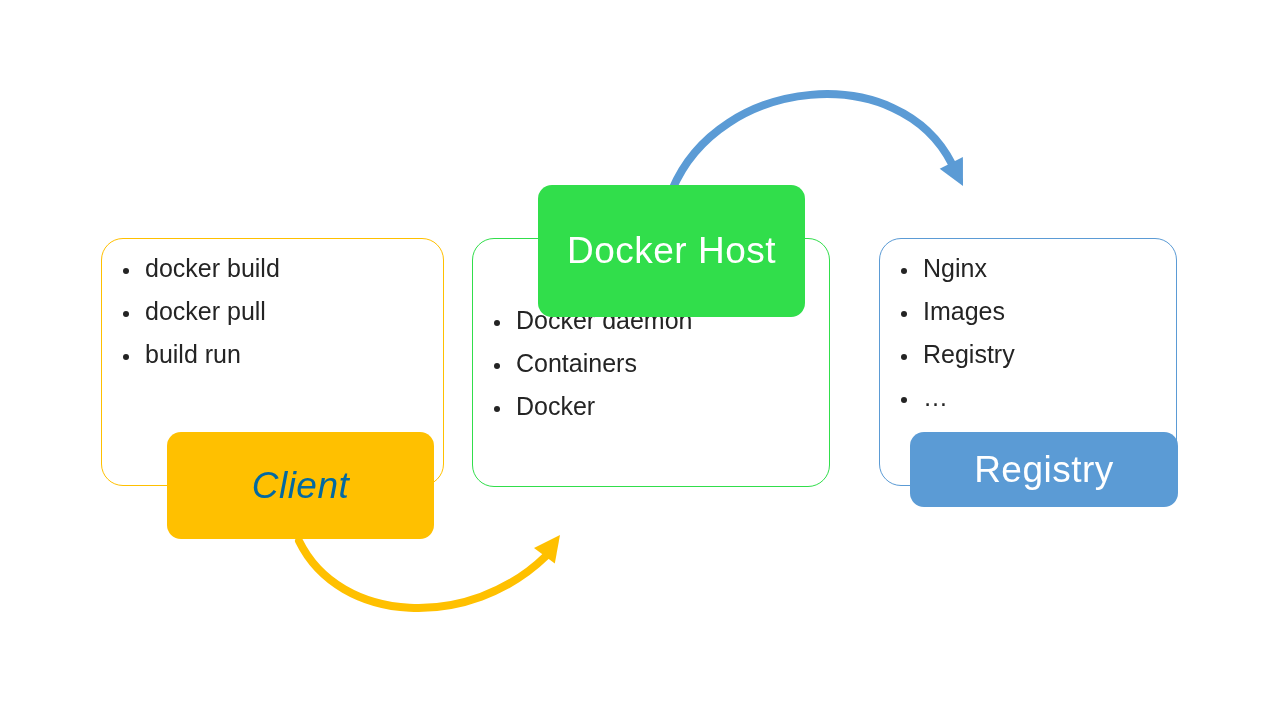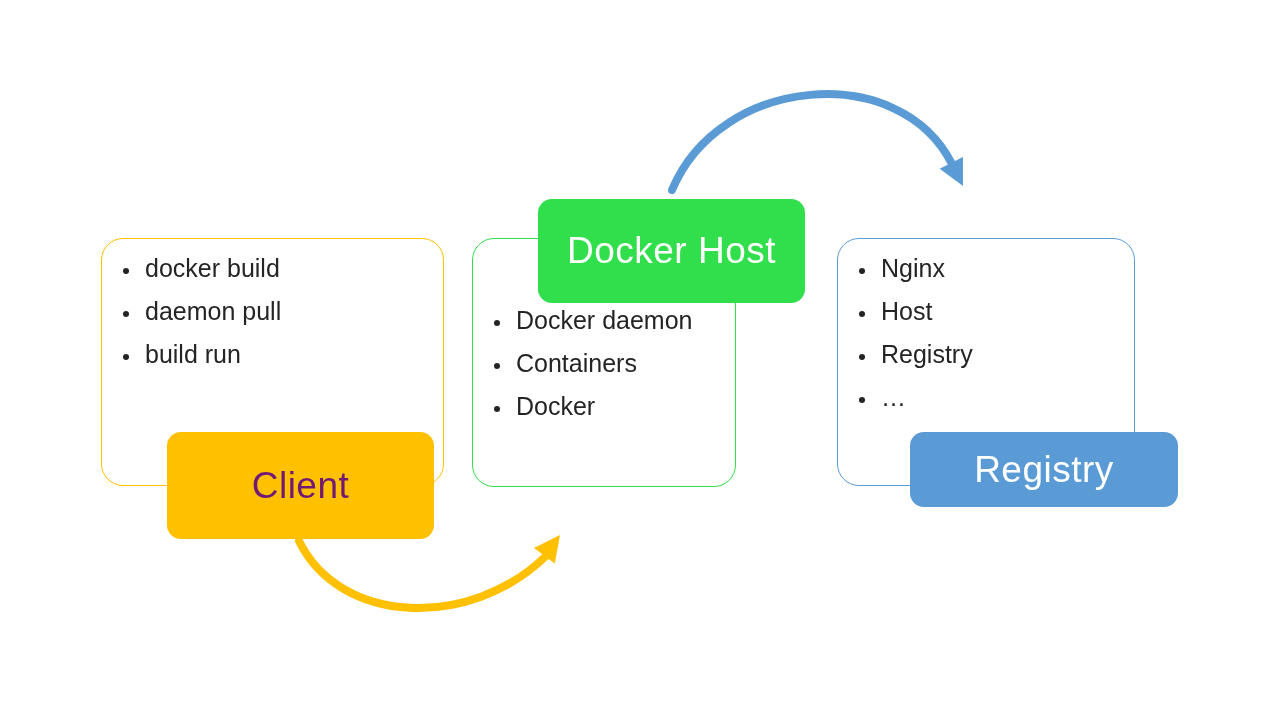--- a/index.html
+++ b/index.html
@@ -19,22 +19,22 @@
   }
   
   .outline-box {
     position: absolute;
     box-sizing: border-box;
     background: #ffffff;
     border: 1.5px solid #cccccc; 
     border-radius: 22px;
   }
   #ob-client   { left: 101px; top: 238px; width: 343px; height: 248px; }
-  #ob-host     { left: 472px; top: 238px; width: 264px; height: 249px; }
-  #ob-registry { left: 837px; top: 238px; width: 298px; height: 248px; }
+  #ob-host     { left: 472px; top: 238px; width: 358px; height: 249px; }
+  #ob-registry { left: 879px; top: 238px; width: 298px; height: 248px; }
 
   ul.bullets {
     margin: 0;
     padding: 8px 8px 0 40px;
     font-size: 25px;
     line-height: 43px;
     color: #242424;
     list-style: disc outside;
   }
   #ob-host ul.bullets { padding-top: 60px; }
@@ -47,77 +47,77 @@
     border-radius: 14px;
     display: flex;
     align-items: center;
     justify-content: center;
     color: #ffffff;
     font-size: 37px;
     letter-spacing: 0.5px;
     z-index: 3;
   }
   #lb-client   { left: 167px; top: 432px; width: 267px; height: 107px; }
-  #lb-host     { left: 538px; top: 199px; width: 267px; height: 104px; }
+  #lb-host     { left: 538px; top: 185px; width: 267px; height: 132px; }
   #lb-registry { left: 910px; top: 432px; width: 268px; height: 75px; }
 
   svg.arrows {
     position: absolute;
     left: 0; top: 0;
     width: 1280px;
     height: 720px;
     z-index: 2;
     pointer-events: none;
   }
 </style>
 </head>
 <body>
 
 <div class="canvas">
 
   <div class="outline-box" id="ob-client" style="border-color: rgb(255, 192, 0);">
     <ul class="bullets" style="color: rgb(36, 36, 36);">
       <li>docker build</li>
-      <li>daemon pull</li>
+      <li>docker pull</li>
       <li>build run</li>
     </ul>
   </div>
 
   <div class="outline-box" id="ob-host" style="border-color: rgb(49, 222, 75);">
     <ul class="bullets" style="color: rgb(36, 36, 36);">
       <li>Docker daemon</li>
       <li>Containers</li>
       <li>Docker</li>
     </ul>
   </div>
 
   <div class="outline-box" id="ob-registry" style="border-color: rgb(91, 155, 213);">
     <ul class="bullets" style="color: rgb(36, 36, 36);">
       <li>Nginx</li>
-      <li>Host</li>
+      <li>Images</li>
       <li>Registry</li>
       <li>…</li>
     </ul>
   </div>
 
   <svg class="arrows" viewBox="0 0 1280 720" xmlns="http://www.w3.org/2000/svg">
 
     <g>
       <path d="M 299 541 C 340 625, 470 630, 546 556" fill="none" stroke-width="8" stroke-linecap="round" stroke="#FFC000"></path>
       <polygon points="560,535 554.8,563.6 534,548" fill="#FFC000"></polygon>
     </g>
 
     <g>
       <path d="M 672 190 C 720 75, 900 60, 952 164" fill="none" stroke-width="8" stroke-linecap="round" stroke="#5B9BD5"></path>
       <polygon points="963,186 939.7,168.7 962.9,156.9" fill="#5B9BD5"></polygon>
     </g>
   </svg>
 
   <div class="label-box" id="lb-client" style="background-color: rgb(255, 192, 0);">
-    <span style="color: #701a75;">Client</span>
+    <span style="color: #0369a1; font-style: italic;">Client</span>
   </div>
 
   <div class="label-box" id="lb-host" style="background-color: rgb(49, 222, 75);">
     <span style="color: rgb(255, 255, 255);">Docker Host</span>
   </div>
 
   <div class="label-box" id="lb-registry" style="background-color: rgb(91, 155, 213);">
     <span style="color: rgb(255, 255, 255);">Registry</span>
   </div>
 

